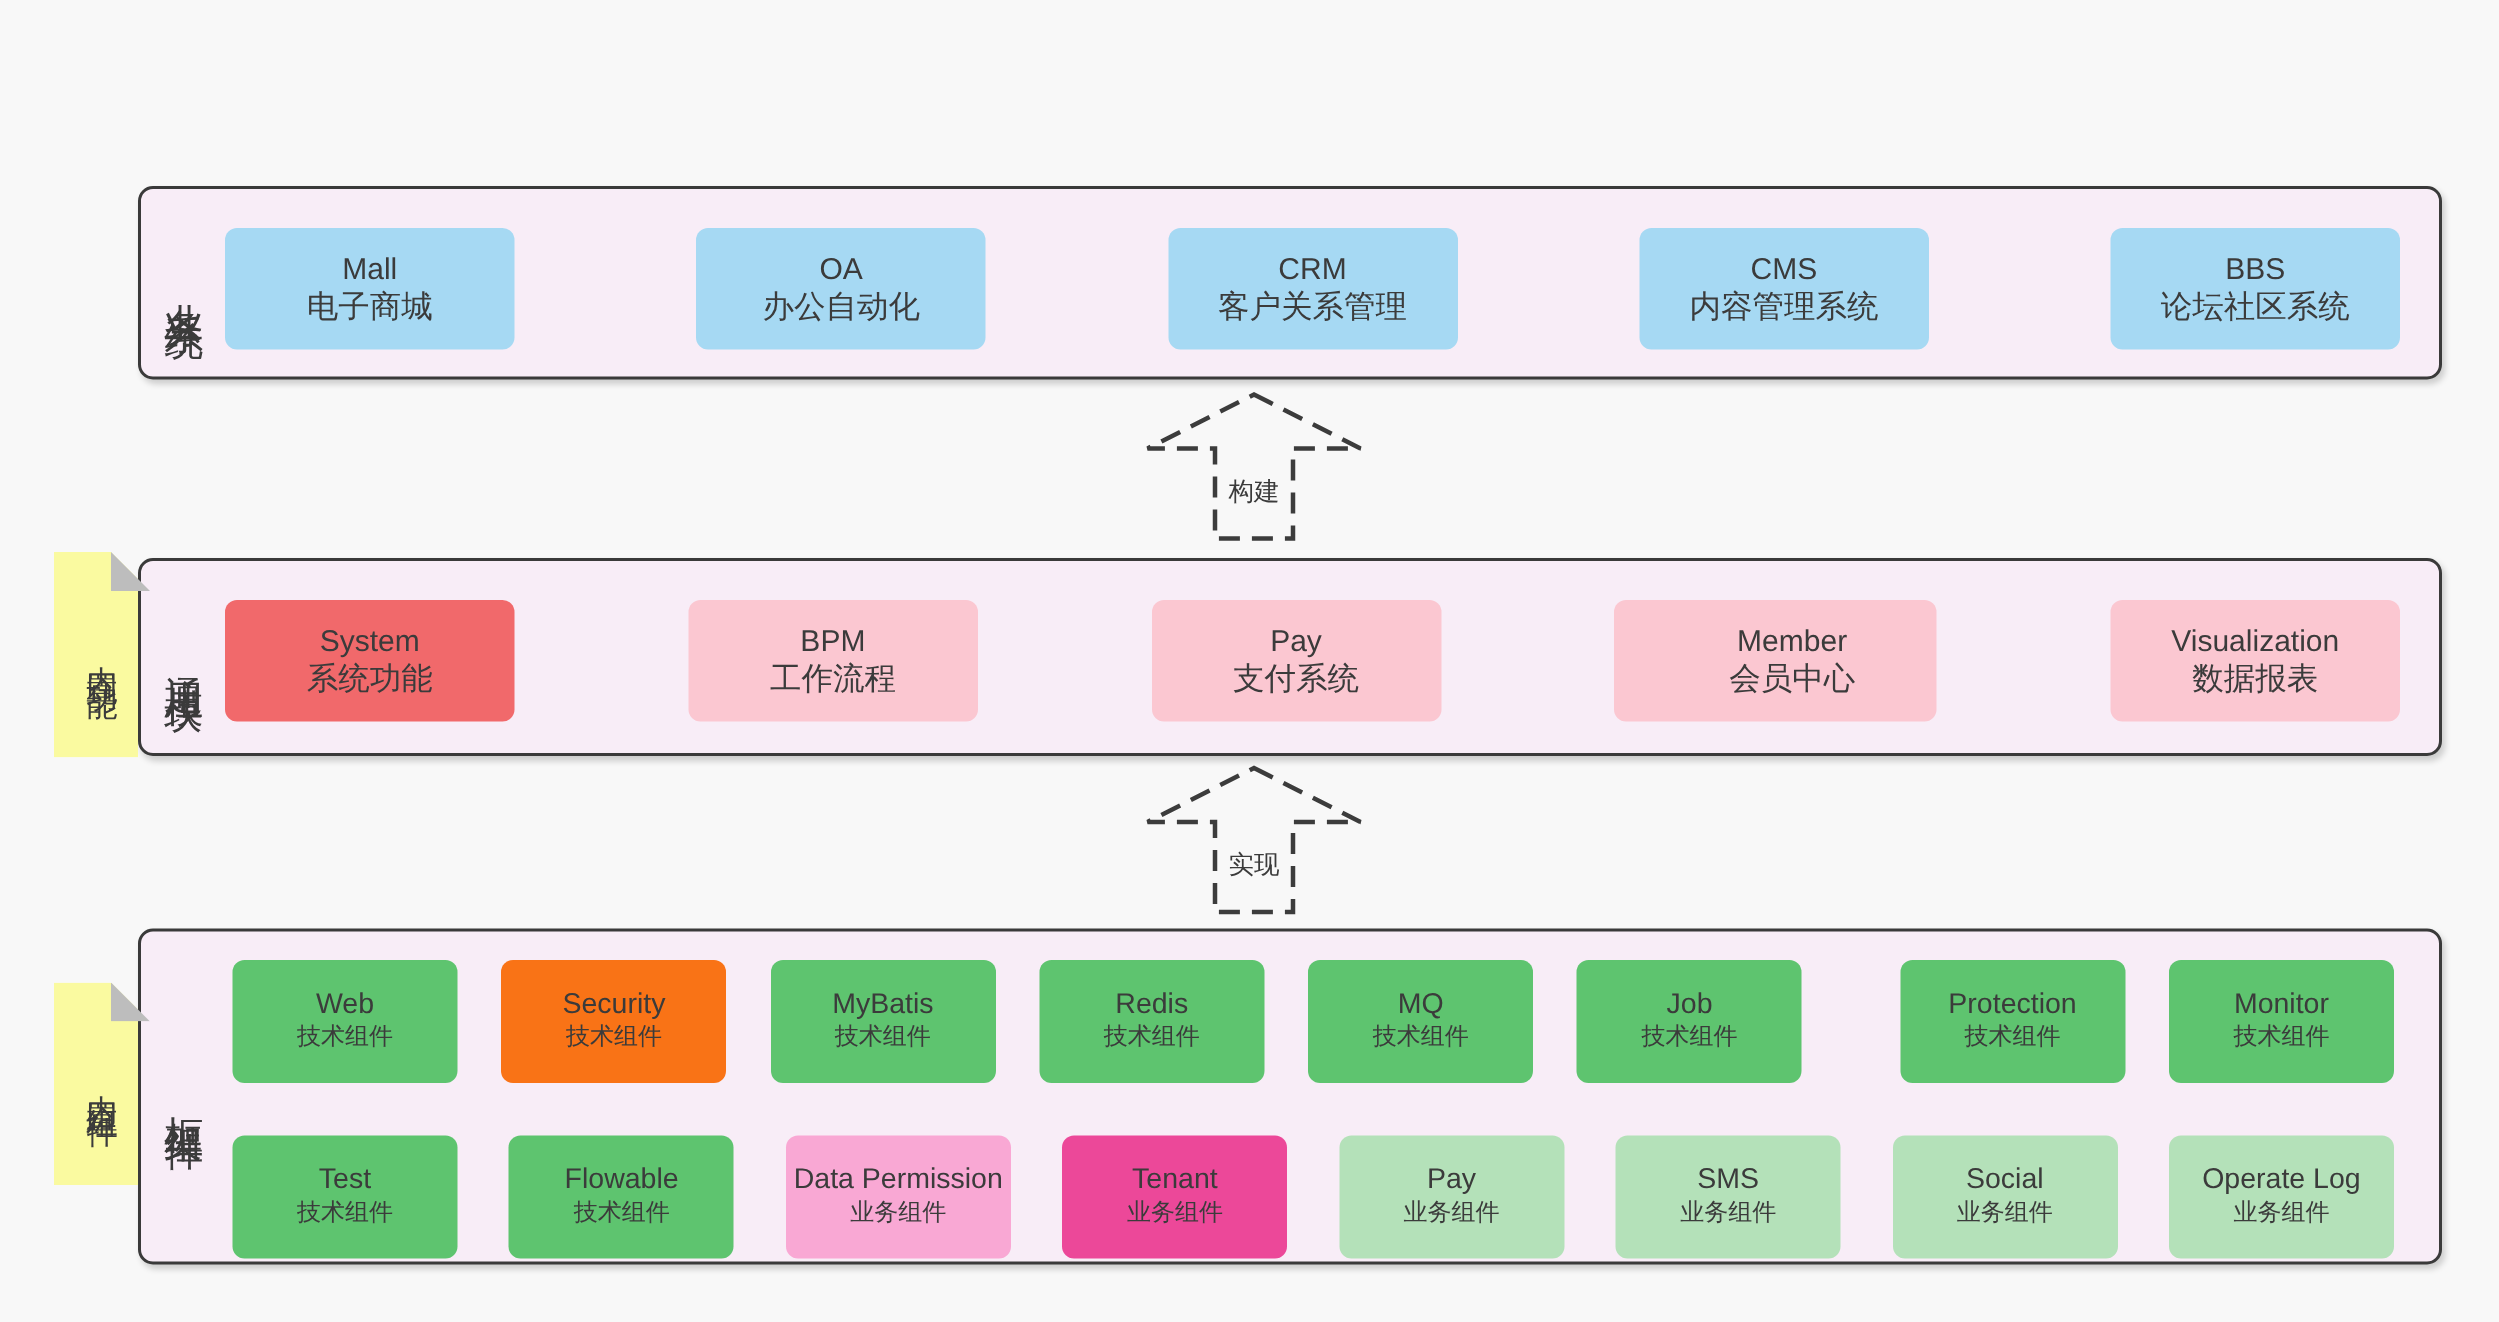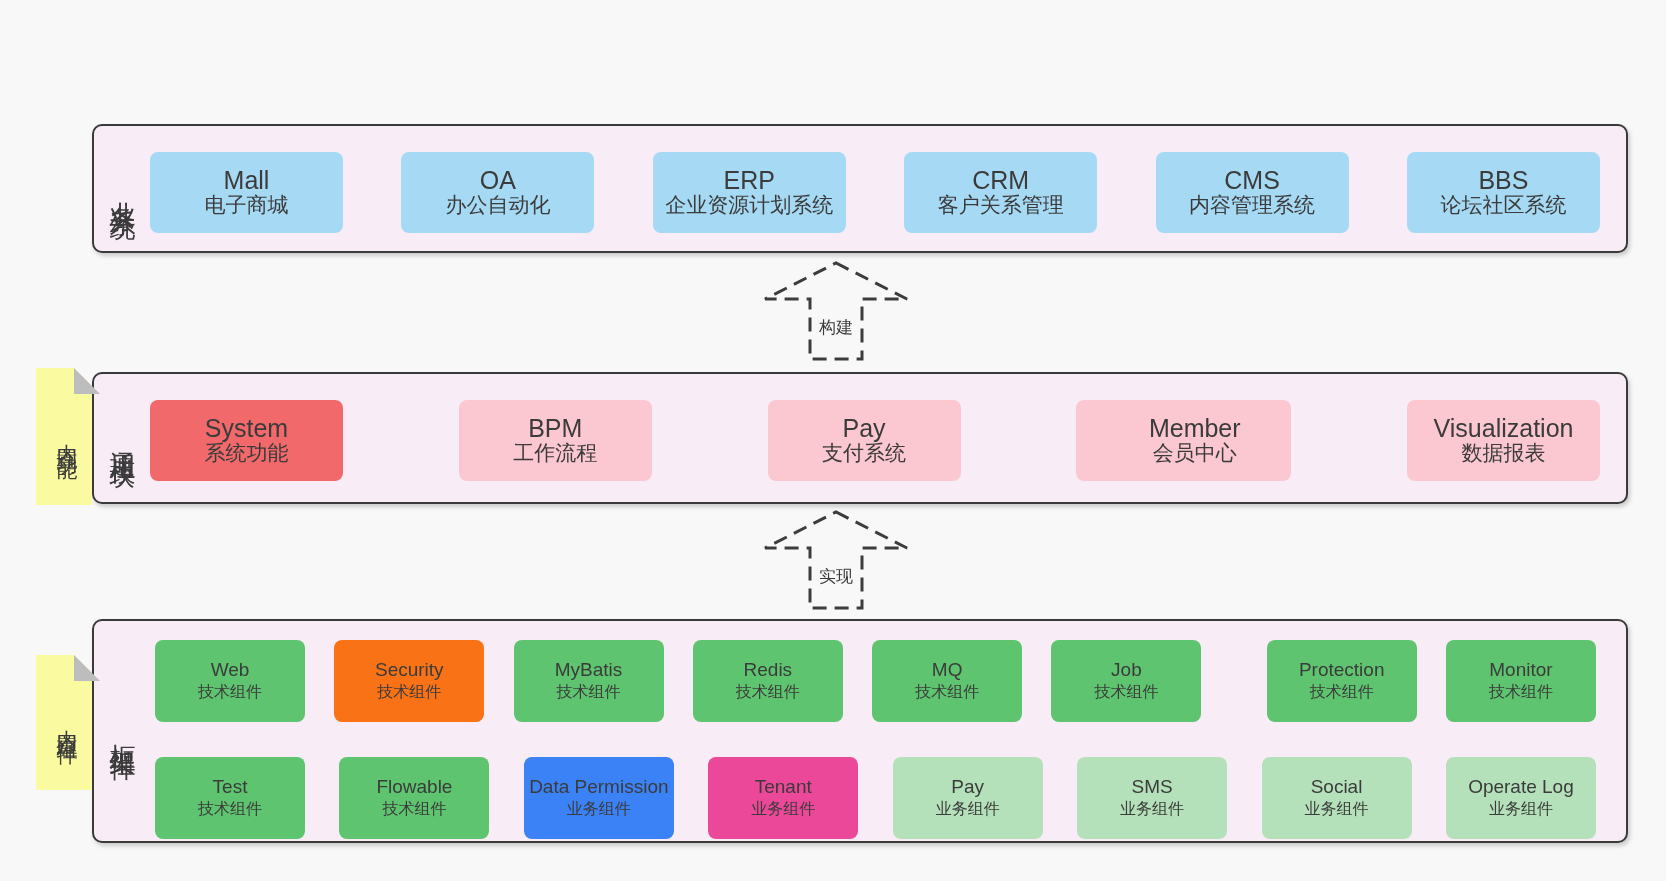--- a/index.html
+++ b/index.html
@@ -33,21 +33,21 @@
   #panel-components .boxrow { left:61px; right:30px; }
   #components-row-1 { top:19px; }
   #components-row-2 { top:136px; }
 
   .box {
     width:193px; height:81px; border-radius:8px;
     display:flex; flex-direction:column; justify-content:center; align-items:center;
     text-align:center;
   }
   #panel-components .box { width:150px; height:82px; }
-  .box-en { font-size:25px; line-height:25px; }
+  .box-en { font-size:20px; line-height:25px; }
   .box-cn { font-size:21px; line-height:24px; }
   #panel-components .box-en { font-size:19px; line-height:22px; }
   #panel-components .box-cn { font-size:16px; line-height:22px; }
 
   .sticky { position:absolute; z-index:2; }
   .sticky-body {
     position:absolute; left:0; top:0; width:56px; height:100%;
     background:#fafaa0;
     clip-path:polygon(0 0, calc(100% - 18px) 0, 100% 18px, 100% 100%, 0 100%);
   }
@@ -81,24 +81,20 @@
   <div class="boxrow">
       <div class="box" style="background: rgb(166, 217, 243);">
         <div class="box-en">Mall</div>
         <div class="box-cn">电子商城</div>
       </div>
       <div class="box" style="background: rgb(166, 217, 243);">
         <div class="box-en">OA</div>
         <div class="box-cn">办公自动化</div>
       </div>
       <div class="box" style="background: rgb(166, 217, 243);">
-        <div class="box-en">ERP</div>
-        <div class="box-cn">企业资源计划系统</div>
-      </div>
-      <div class="box" style="background: rgb(166, 217, 243);">
         <div class="box-en">CRM</div>
         <div class="box-cn">客户关系管理</div>
       </div>
       <div class="box" style="background: rgb(166, 217, 243);">
         <div class="box-en">CMS</div>
         <div class="box-cn">内容管理系统</div>
       </div>
       <div class="box" style="background: rgb(166, 217, 243);">
         <div class="box-en">BBS</div>
         <div class="box-cn">论坛社区系统</div>
@@ -194,21 +190,21 @@
     </div>
   <div class="boxrow" id="components-row-2">
       <div class="box" style="background: rgb(94, 196, 111);">
         <div class="box-en">Test</div>
         <div class="box-cn">技术组件</div>
       </div>
       <div class="box" style="background: rgb(94, 196, 111);">
         <div class="box-en">Flowable</div>
         <div class="box-cn">技术组件</div>
       </div>
-      <div class="box" style="background: #3b82f6;">
+      <div class="box" style="background: #f9a8d4;">
         <div class="box-en">Data Permission</div>
         <div class="box-cn">业务组件</div>
       </div>
       <div class="box" style="background: #ec4899;">
         <div class="box-en">Tenant</div>
         <div class="box-cn">业务组件</div>
       </div>
       <div class="box" style="background: rgb(180, 225, 185);">
         <div class="box-en">Pay</div>
         <div class="box-cn">业务组件</div>

